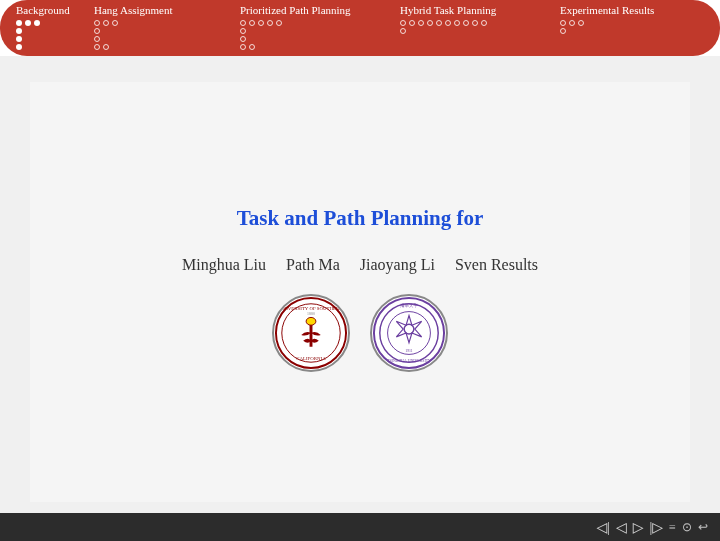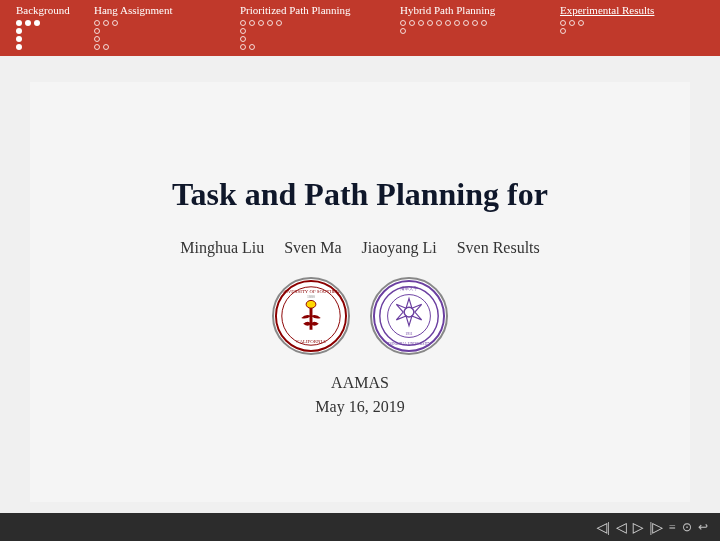--- a/index.html
+++ b/index.html
@@ -13,20 +13,21 @@
     }
 
     
     #navbar {
       background: #c0392b;
       width: 100%;
       padding: 4px 8px 6px 8px;
       display: flex;
       flex-direction: column;
       gap: 2px;
+      border-radius: 27px;
     }
 
     .nav-row {
       display: flex;
       gap: 0;
       width: 100%;
     }
 
     .nav-item {
       color: white;
@@ -77,22 +78,22 @@
       height: 420px;
       display: flex;
       flex-direction: column;
       align-items: center;
       justify-content: center;
       padding: 30px 40px 20px 40px;
       position: relative;
     }
 
     .slide-title {
-      color: #0f172a;
-      font-size: 32px;
+      color: #1d4ed8;
+      font-size: 21px;
       text-align: center;
       font-weight: bold;
       line-height: 1.3;
       margin-bottom: 24px;
     }
 
     .authors {
       font-size: 16px;
       color: #333;
       text-align: center;
@@ -175,21 +176,21 @@
       font-size: 12px;
       cursor: pointer;
       opacity: 0.7;
     }
 
     
     .nav-background { width: 80px; }
     .nav-task { width: 110px; }
     .nav-ppp { width: 160px; margin-left: 36px; }
     .nav-hybrid { width: 160px; }
-    .nav-exp { width: 130px; text-decoration: underline; }
+    .nav-exp { width: 130px; }
 
     .nav-dot-rows {
       display: flex;
       flex-direction: column;
       gap: 2px;
     }
 
     .dot-row {
       display: flex;
       gap: 3px;
@@ -203,21 +204,21 @@
     <div class="nav-item nav-background">
       <span class="nav-label">Background</span>
     </div>
     <div class="nav-item nav-task">
       <span class="nav-label">Hang Assignment</span>
     </div>
     <div class="nav-item nav-ppp">
       <span class="nav-label">Prioritized Path Planning</span>
     </div>
     <div class="nav-item nav-hybrid">
-      <span class="nav-label">Hybrid Path Planning</span>
+      <span class="nav-label">Hybrid Task Planning</span>
     </div>
     <div class="nav-item nav-exp">
       <span class="nav-label">Experimental Results</span>
     </div>
   </div>
 
   <div class="nav-row">
 
     <div class="nav-item nav-background">
       <div class="nav-dot-rows">
@@ -317,21 +318,21 @@
 
 <div id="slide-area">
   <div id="slide">
 
     <div class="slide-title">
       <div>Task and Path Planning for</div>
     </div>
 
     <div class="authors">
       <span>Minghua Liu</span>
-      <span>Sven Ma</span>
+      <span>Path Ma</span>
       <span>Jiaoyang Li</span>
       <span>Sven Results</span>
     </div>
 
     <div class="logos">
 
       <div class="logo-circle usc-logo">
         <svg width="76" height="76" viewBox="0 0 76 76">
           <circle cx="38" cy="38" r="36" fill="white" stroke="#8B0000" stroke-width="2"></circle>
           <circle cx="38" cy="38" r="30" fill="none" stroke="#8B0000" stroke-width="1"></circle>
@@ -361,24 +362,20 @@
 
           <polygon points="38,20 41,30 51,26 44,34 51,42 41,38 38,48 35,38 25,42 32,34 25,26 35,30" fill="none" stroke="#6B3FA0" stroke-width="1.2"></polygon>
 
           <circle cx="38" cy="34" r="5" fill="none" stroke="#6B3FA0" stroke-width="1.5"></circle>
 
           <text x="38" y="57" text-anchor="middle" font-size="4" fill="#6B3FA0" font-family="serif">1911</text>
         </svg>
       </div>
     </div>
 
-    <div class="conference-info">
-      <div>AAMAS</div>
-      <div>May 16, 2019</div>
-    </div>
 
   </div>
 </div>
 
 <div id="bottom-bar">
   <div class="bottom-icons">
     <span class="nav-arrow">◁|</span>
     <span class="nav-arrow">◁</span>
     <span class="nav-arrow">▷</span>
     <span class="nav-arrow">|▷</span>

